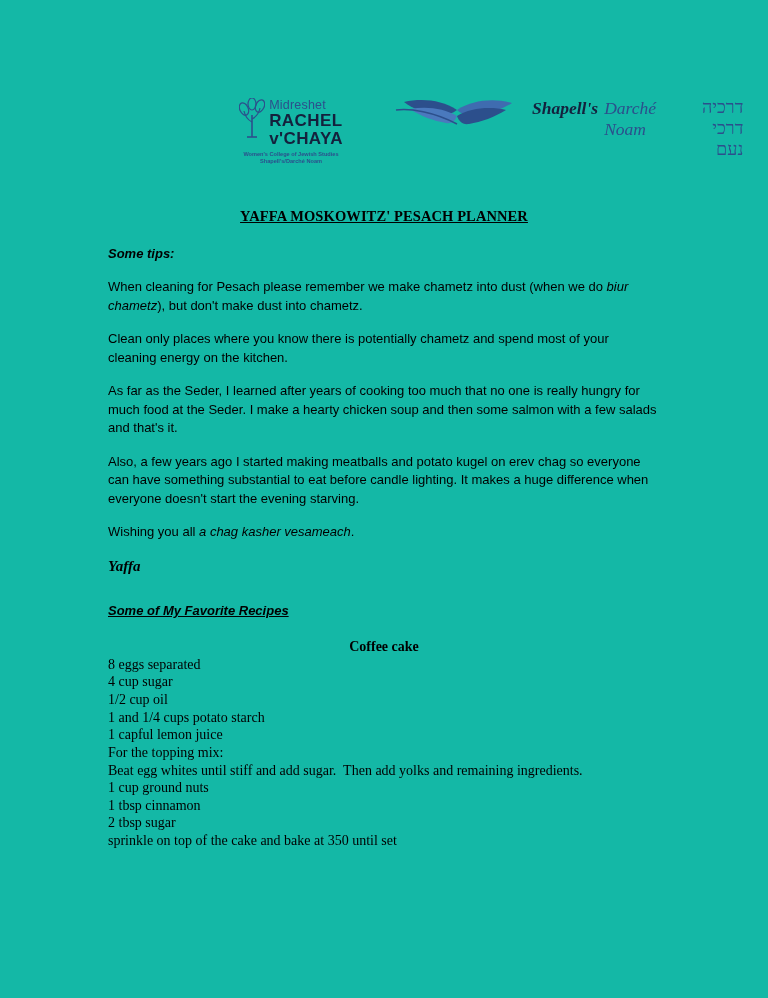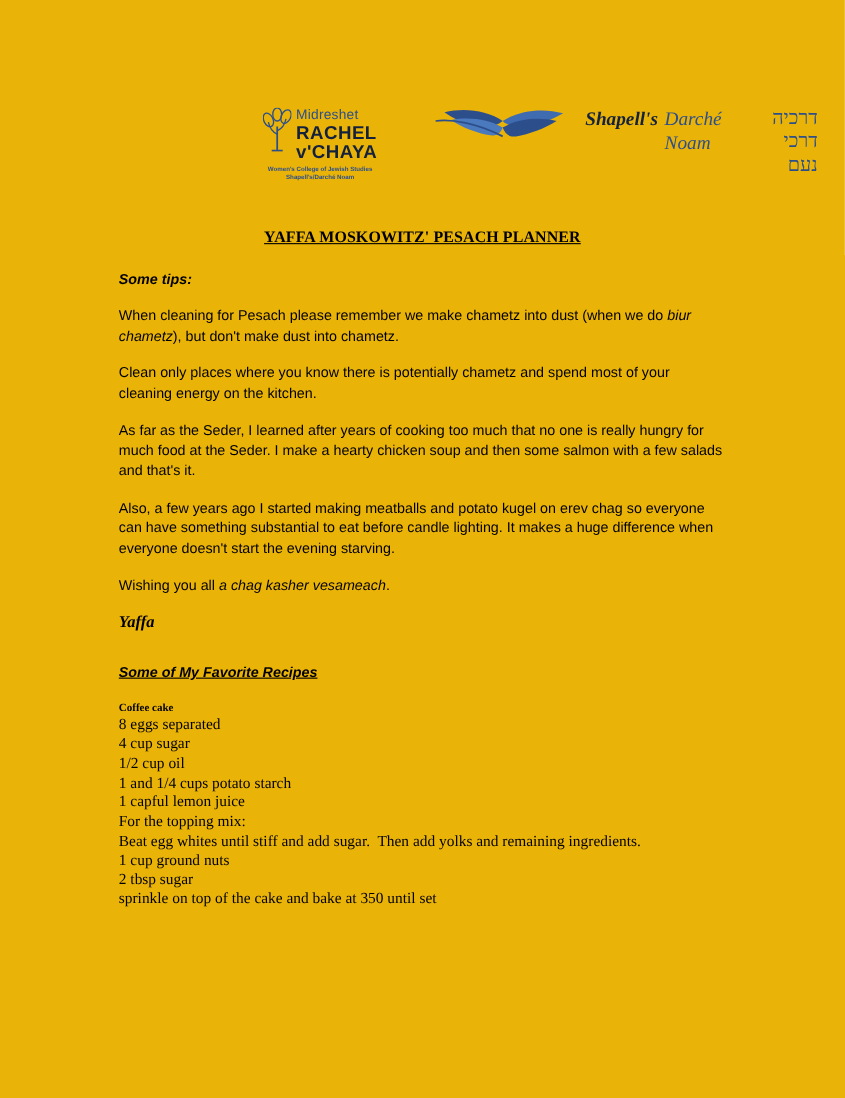--- a/index.html
+++ b/index.html
@@ -11,21 +11,21 @@
     width: 768px;
     height: 998px;
     font-family: "Liberation Sans", sans-serif;
     color: #000000;
     overflow: hidden;
   }
   .page {
     position: relative;
     width: 768px;
     height: 998px;
-    background: #eab308;
+    background: #14b8a6;
     box-sizing: border-box;
     padding: 0 108px;
   }
 
   
   .logo-band {
     display: flex;
     align-items: flex-start;
     justify-content: center;
     gap: 14px;
@@ -162,21 +162,22 @@
   
   .recipe {
     margin-top: 18px;
     font-family: "Liberation Serif", serif;
     font-size: 14px;
     line-height: 1.26;
   }
   .recipe-title {
     font-weight: bold;
     font-family: "Liberation Serif", serif;
-    font-size: 10px;
+    font-size: 14px;
+    text-align: center;
   }
   .recipe-line { white-space: pre-wrap; }
 </style>
 </head>
 <body>
 
 <div class="page">
 
   <div class="logo-band">
 
@@ -258,19 +259,20 @@
     <div class="recipe">
       <div class="recipe-title">Coffee cake</div>
       <div class="recipe-line">8 eggs separated</div>
       <div class="recipe-line">4 cup sugar</div>
       <div class="recipe-line">1/2 cup oil</div>
       <div class="recipe-line">1 and 1/4 cups potato starch</div>
       <div class="recipe-line">1 capful lemon juice</div>
       <div class="recipe-line">For the topping mix:</div>
       <div class="recipe-line">Beat egg whites until stiff and add sugar.  Then add yolks and remaining ingredients.</div>
       <div class="recipe-line">1 cup ground nuts</div>
+      <div class="recipe-line">1 tbsp cinnamon</div>
       <div class="recipe-line">2 tbsp sugar</div>
       <div class="recipe-line">sprinkle on top of the cake and bake at 350 until set</div>
     </div>
 
   </div>
 
 </div>
 
 </body></html>

